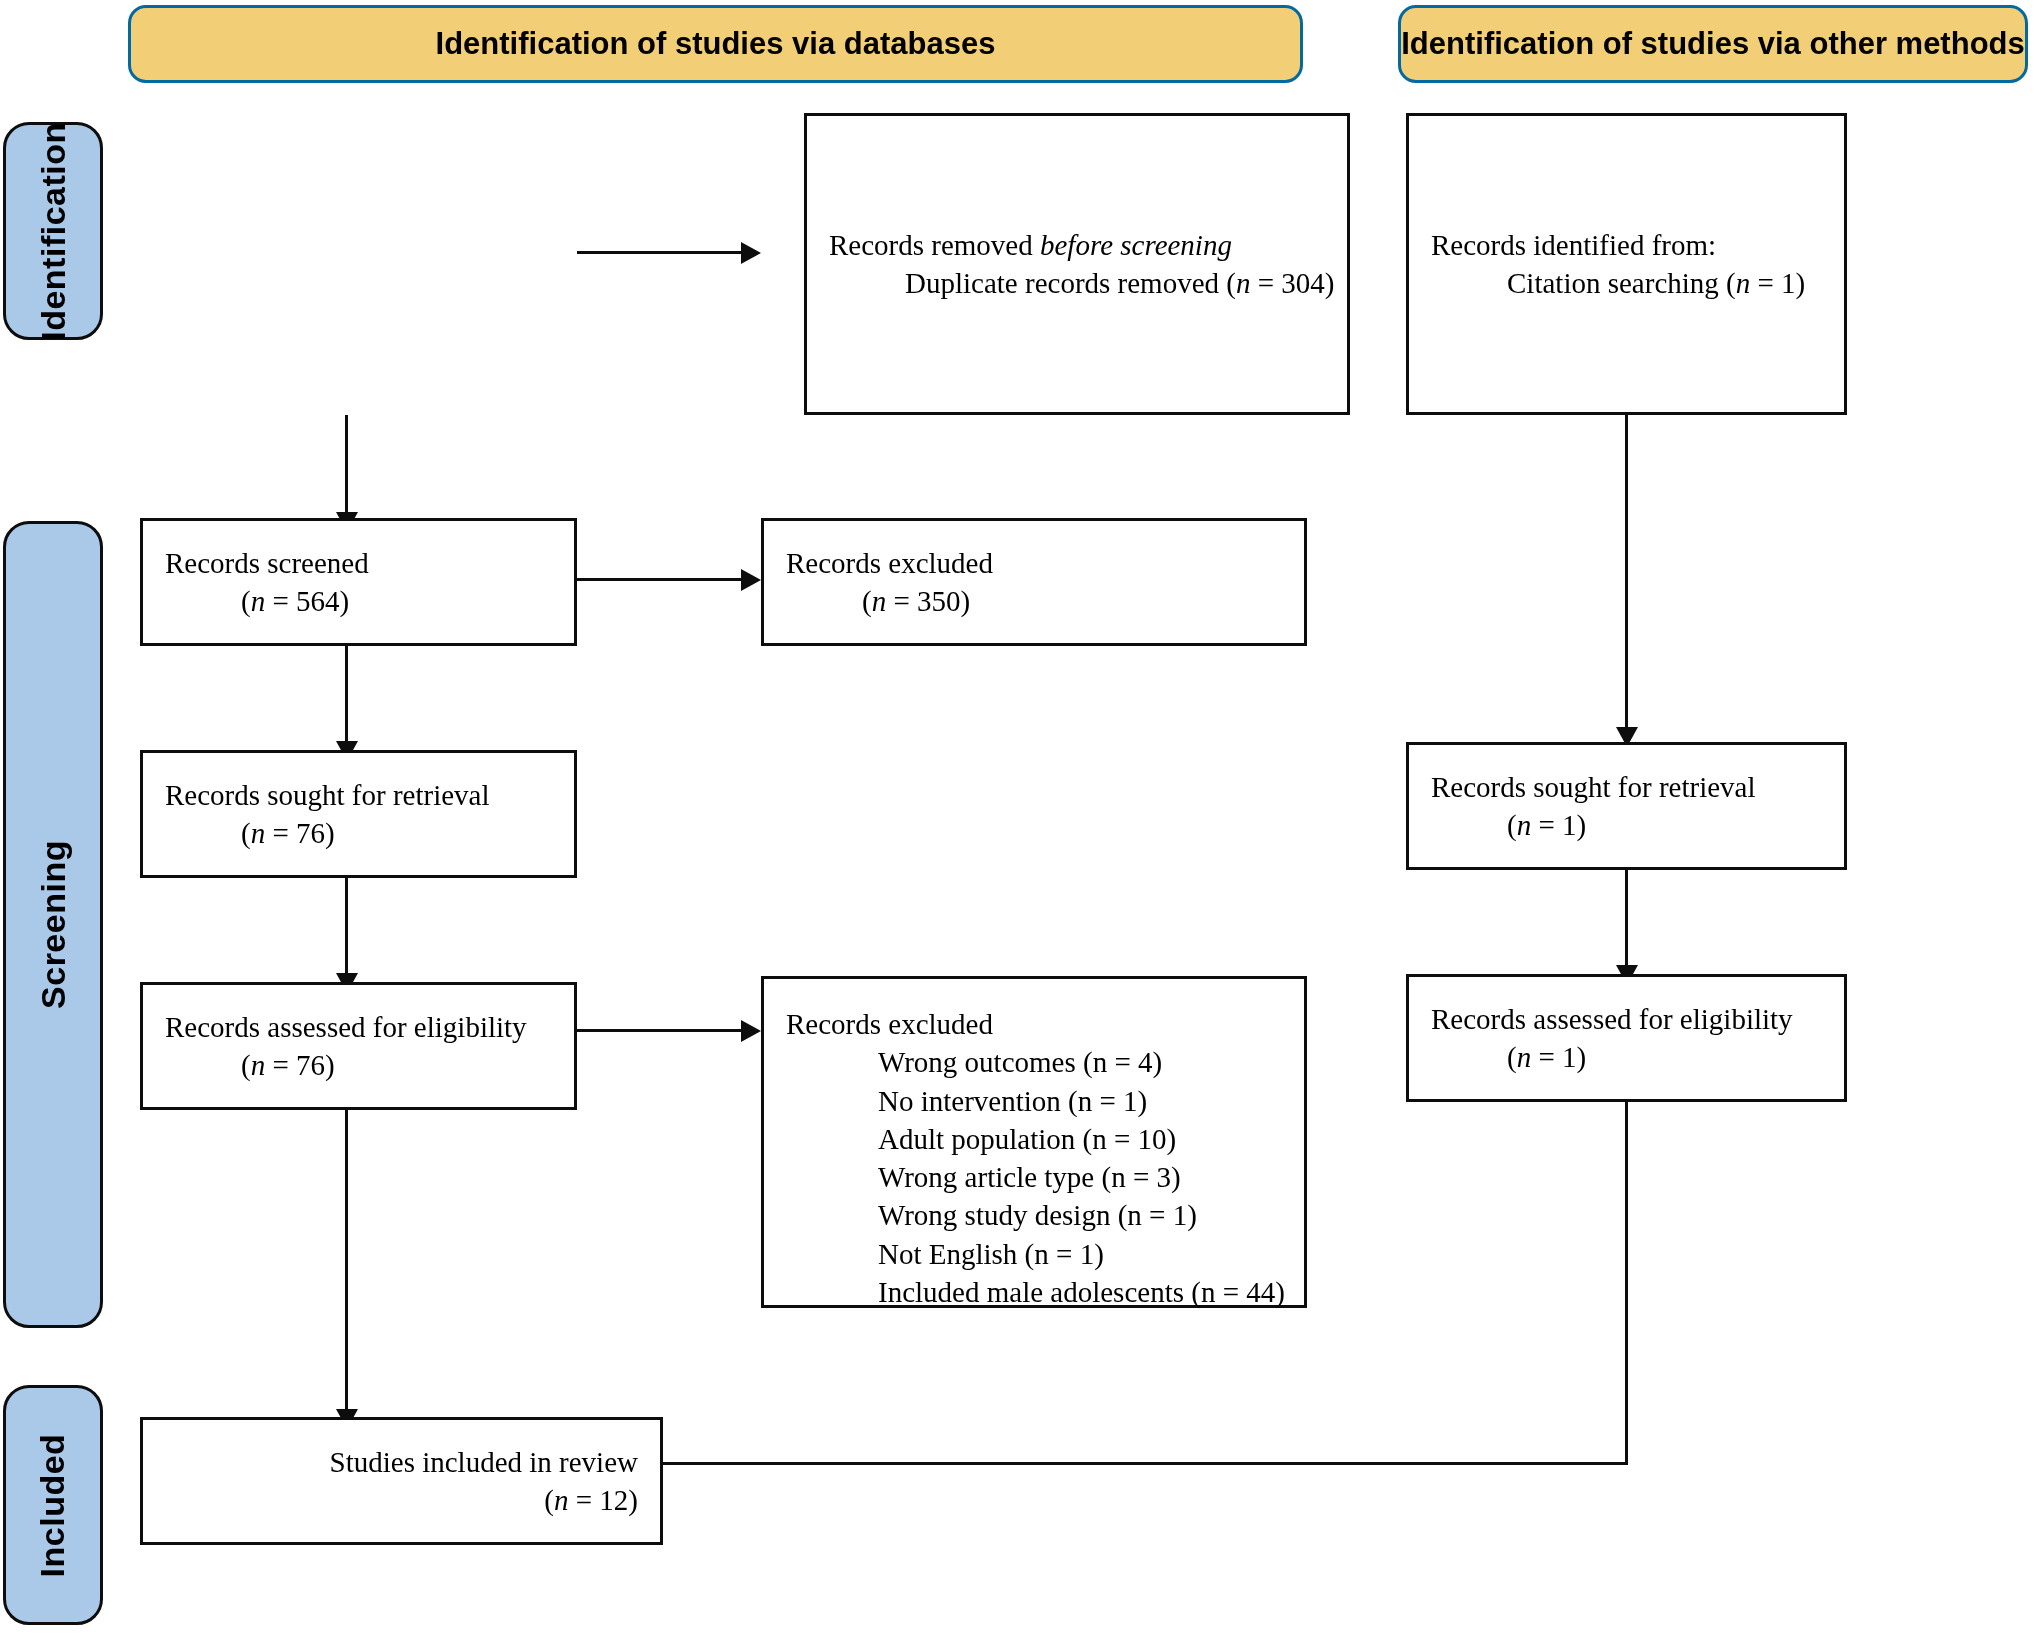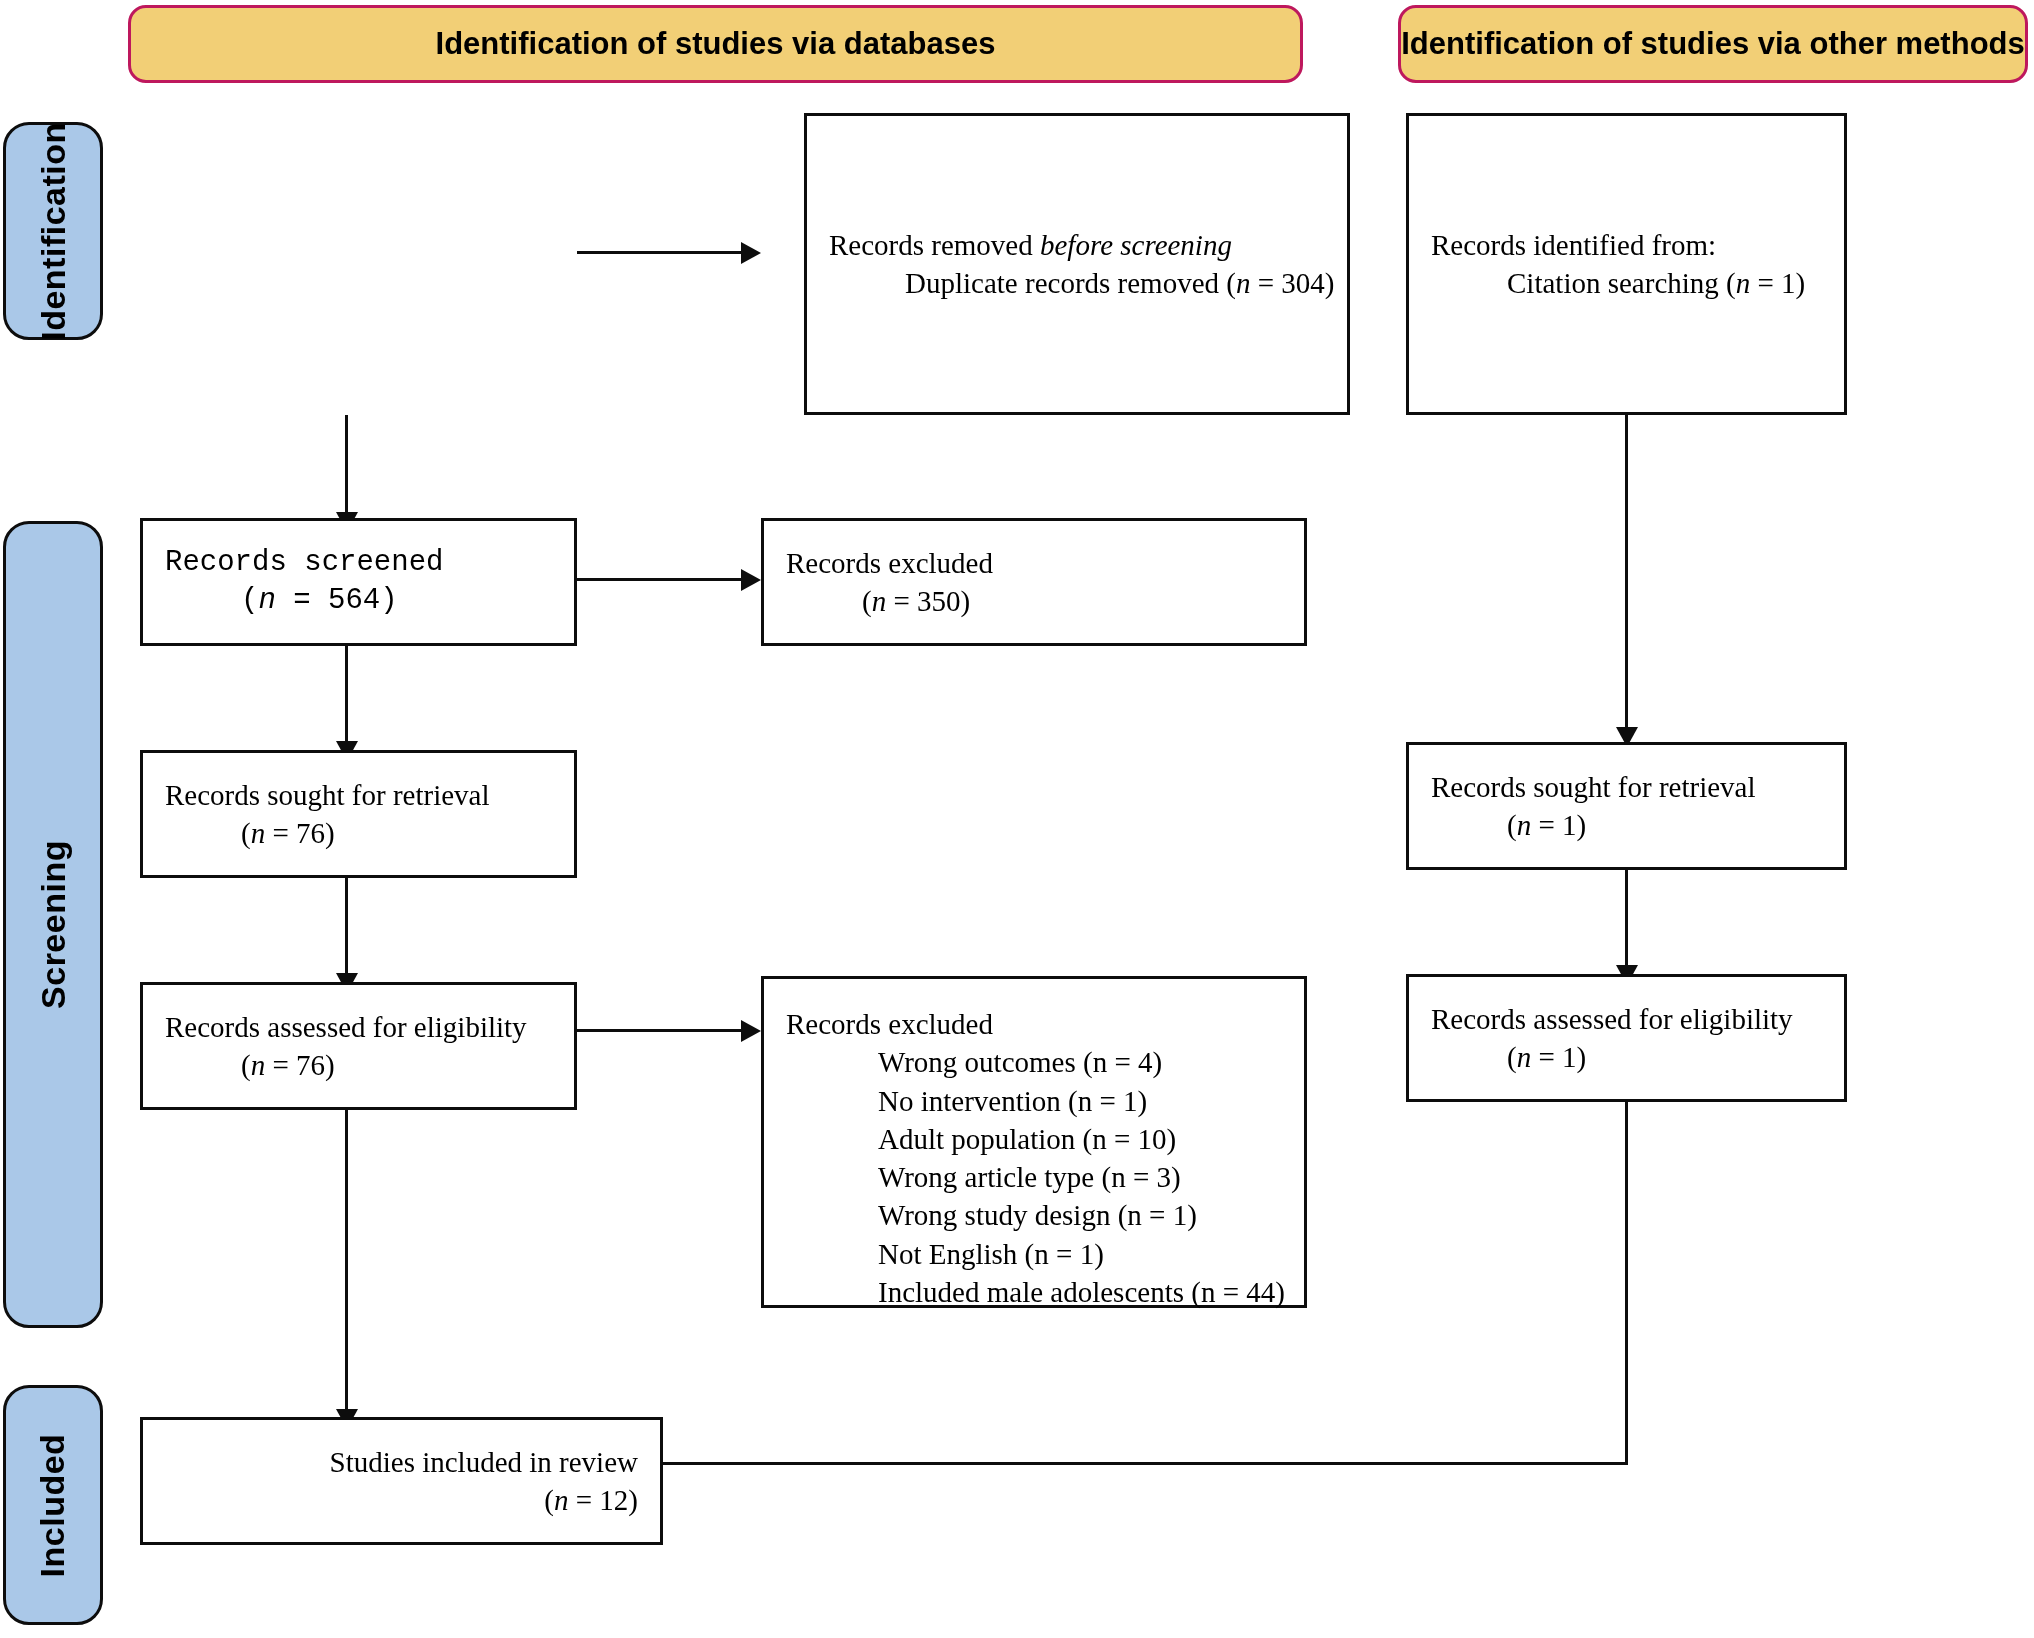--- a/index.html
+++ b/index.html
@@ -37,21 +37,21 @@
     letter-spacing: 0.5px;
     transform: rotate(-90deg);
     white-space: nowrap;
     color: #000;
   }
 
   
   .banner {
     position: absolute;
     background: #f2cf76;
-    border: 3px solid #be185d;
+    border: 3px solid #0369a1;
     border-radius: 18px;
     box-sizing: border-box;
     display: flex;
     align-items: center;
     justify-content: center;
     font-family: "Liberation Sans", "DejaVu Sans", sans-serif;
     font-weight: bold;
     font-size: 31px;
     color: #000;
     text-align: center;
@@ -157,21 +157,21 @@
 
   <div class="hline" style="left:577px; top:251px; width:165px;"></div>
   <div class="arrow-right" style="left:741px; top:242px;"></div>
 
   <div class="vline" style="left:345px; top:415px; height:100px;"></div>
   <div class="arrow-down" style="left:336px; top:512px;"></div>
 
   <div class="vline" style="left:1625px; top:415px; height:315px;"></div>
   <div class="arrow-down" style="left:1616px; top:727px;"></div>
 
-  <div class="box" style="left:140px; top:518px; width:437px; height:128px;font-family:Liberation Mono, monospace;">
+  <div class="box" style="left:140px; top:518px; width:437px; height:128px;">
     <div class="box-inner">
       <div class="line">Records screened</div>
       <div class="line sub"><span>(</span><i>n</i><span> = 564)</span></div>
     </div>
   </div>
 
   <div class="box" style="left:761px; top:518px; width:546px; height:128px;">
     <div class="box-inner">
       <div class="line">Records excluded</div>
       <div class="line sub"><span>(</span><i>n</i><span> = 350)</span></div>

